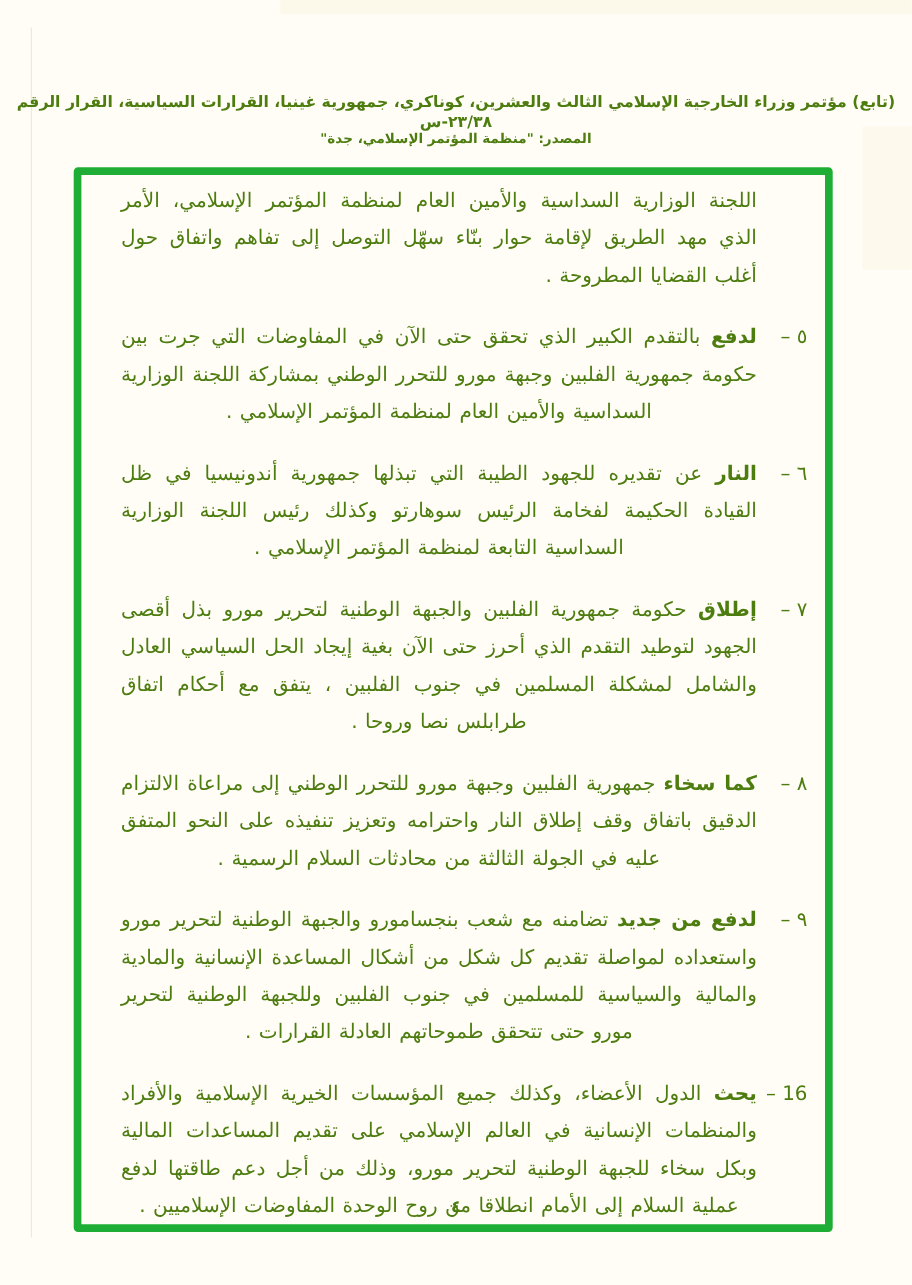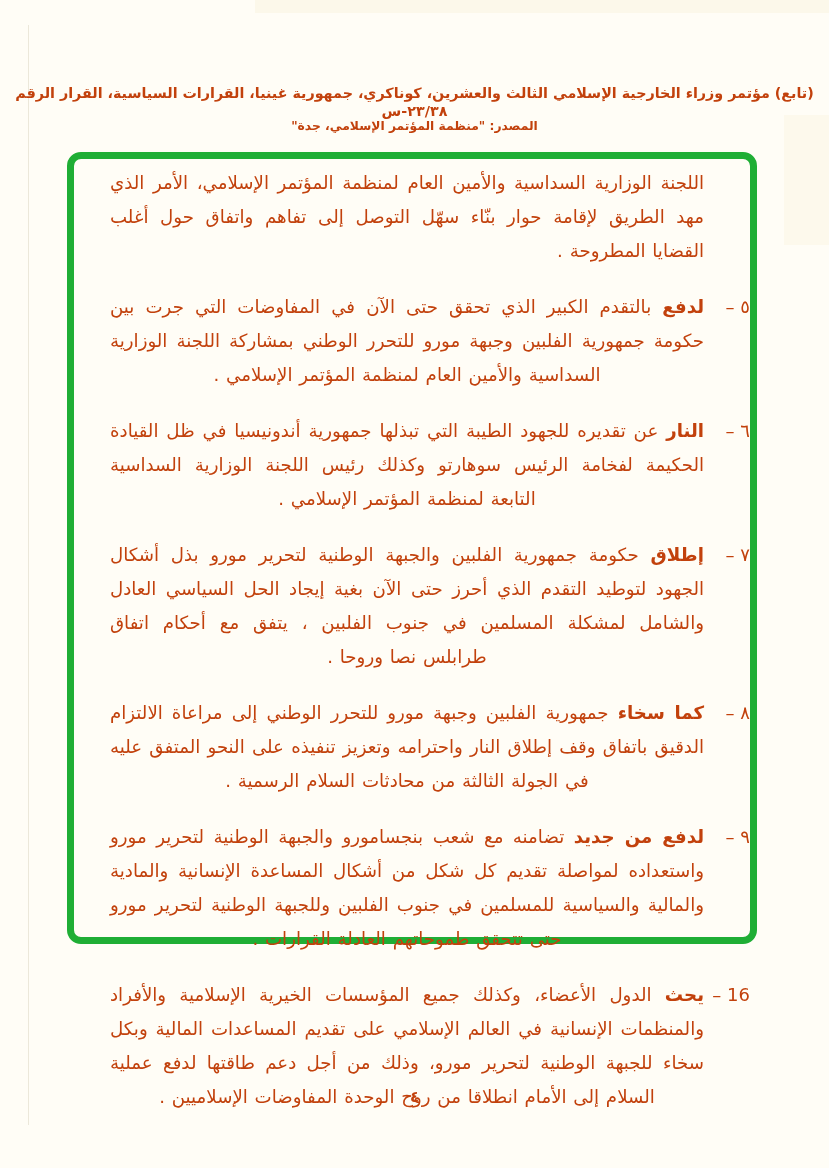--- a/index.html
+++ b/index.html
@@ -1,19 +1,19 @@
 <!DOCTYPE html>
 <html lang="ar"><head>
 <meta charset="utf-8">
 <style>
   html,body { margin:0; padding:0; background:#ffffff; }
   .page {
     position:relative; width:829px; height:1168px;
     background:#fffdf6; overflow:hidden;
-    font-family:"DejaVu Sans", sans-serif; color:#c2410c;
+    font-family:"DejaVu Sans", sans-serif; color:#4d7c0f;
   }
   
   .scan-top-band { position:absolute; top:0; left:255px; width:574px; height:13px;
     background:#fbf6e6; opacity:.75; }
   .scan-right-blotch { position:absolute; top:115px; right:0; width:45px; height:130px;
     background:#fbf6e6; opacity:.6; }
   .scan-crease { position:absolute; top:25px; left:28px; width:1px; height:1100px;
     background:#ece8da; }
 
   .header-line1 {
@@ -21,23 +21,23 @@
     direction:rtl; text-align:center;
     font-weight:bold; font-size:14.3px; line-height:1.25;
   }
   .header-line2 {
     position:absolute; top:119px; left:0; width:829px;
     direction:rtl; text-align:center;
     font-weight:bold; font-size:12.3px;
   }
 
   .hl-box {
-    position:absolute; left:67px; top:152px; width:690px; height:792px;
-    box-sizing:border-box; border:7px solid #1fae35; border-radius:14px;
-    padding:7px 0 0 36px; direction:rtl;
+    position:absolute; left:67px; top:152px; width:690px; height:968px;
+    box-sizing:border-box; border:7px solid #1fae35; border-radius:4px;
+    padding:7px 16px 0 36px; direction:rtl;
   }
 
   .para { display:flex; align-items:flex-start; margin:0 0 22px 0; direction:rtl; }
   .para-num {
     flex:0 0 46px; font-size:18px; line-height:34px;
     white-space:nowrap; text-align:start;
   }
   .para-body {
     flex:1 1 auto; font-size:18.2px; line-height:34px;
     text-align:justify; text-align-last:center; word-spacing:1px;
@@ -75,21 +75,21 @@
       <span class="para-body"><b class="para-lead">لدفع</b> <span>بالتقدم الكبير الذي تحقق حتى الآن في المفاوضات التي جرت بين حكومة جمهورية الفلبين وجبهة مورو للتحرر الوطني بمشاركة اللجنة الوزارية السداسية والأمين العام لمنظمة المؤتمر الإسلامي .</span></span>
     </div>
 
     <div class="para">
       <span class="para-num">٦ –</span>
       <span class="para-body"><b class="para-lead">النار</b> <span>عن تقديره للجهود الطيبة التي تبذلها جمهورية أندونيسيا في ظل القيادة الحكيمة لفخامة الرئيس سوهارتو وكذلك رئيس اللجنة الوزارية السداسية التابعة لمنظمة المؤتمر الإسلامي .</span></span>
     </div>
 
     <div class="para">
       <span class="para-num">٧ –</span>
-      <span class="para-body"><b class="para-lead">إطلاق</b> <span>حكومة جمهورية الفلبين والجبهة الوطنية لتحرير مورو بذل أشكال الجهود لتوطيد التقدم الذي أحرز حتى الآن بغية إيجاد الحل السياسي العادل والشامل لمشكلة المسلمين في جنوب الفلبين ، يتفق مع أحكام اتفاق طرابلس نصا وروحا .</span></span>
+      <span class="para-body"><b class="para-lead">إطلاق</b> <span>حكومة جمهورية الفلبين والجبهة الوطنية لتحرير مورو بذل أقصى الجهود لتوطيد التقدم الذي أحرز حتى الآن بغية إيجاد الحل السياسي العادل والشامل لمشكلة المسلمين في جنوب الفلبين ، يتفق مع أحكام اتفاق طرابلس نصا وروحا .</span></span>
     </div>
 
     <div class="para">
       <span class="para-num">٨ –</span>
       <span class="para-body"><b class="para-lead">كما سخاء</b> <span>جمهورية الفلبين وجبهة مورو للتحرر الوطني إلى مراعاة الالتزام الدقيق باتفاق وقف إطلاق النار واحترامه وتعزيز تنفيذه على النحو المتفق عليه في الجولة الثالثة من محادثات السلام الرسمية .</span></span>
     </div>
 
     <div class="para">
       <span class="para-num">٩ –</span>
       <span class="para-body"><b class="para-lead">لدفع من جديد</b> <span>تضامنه مع شعب بنجسامورو والجبهة الوطنية لتحرير مورو واستعداده لمواصلة تقديم كل شكل من أشكال المساعدة الإنسانية والمادية والمالية والسياسية للمسلمين في جنوب الفلبين وللجبهة الوطنية لتحرير مورو حتى تتحقق طموحاتهم العادلة القرارات .</span></span>

